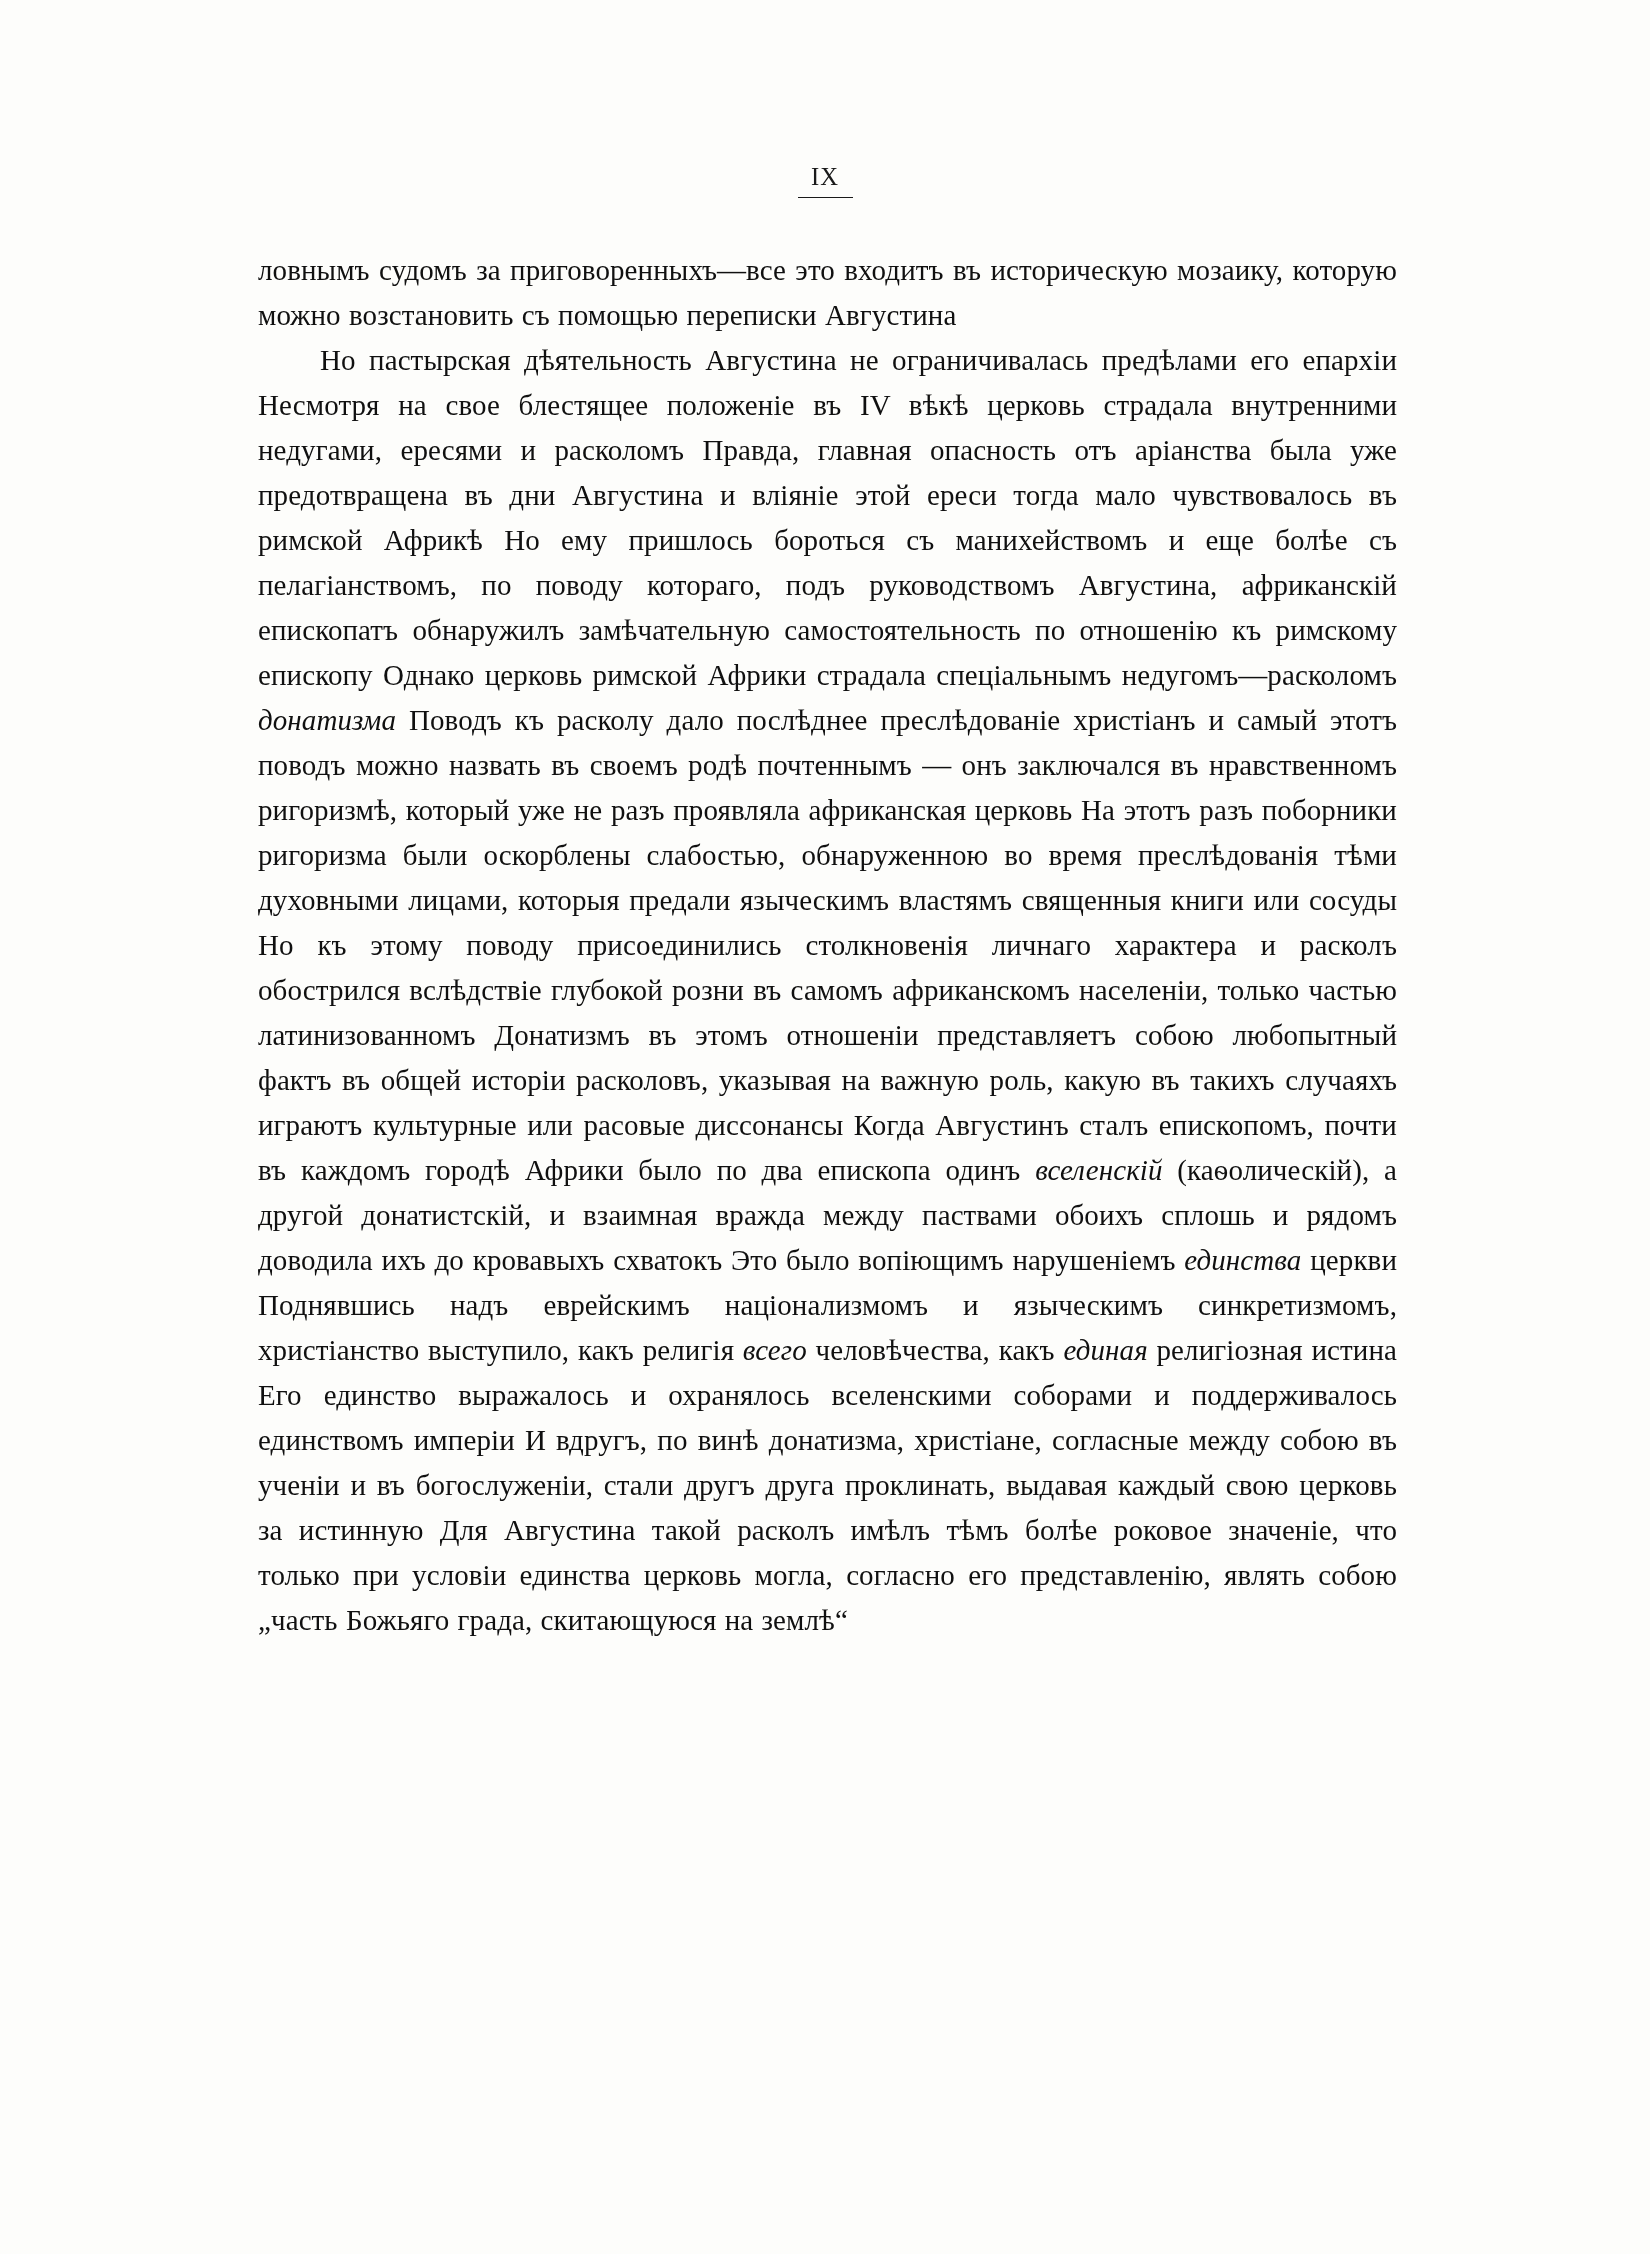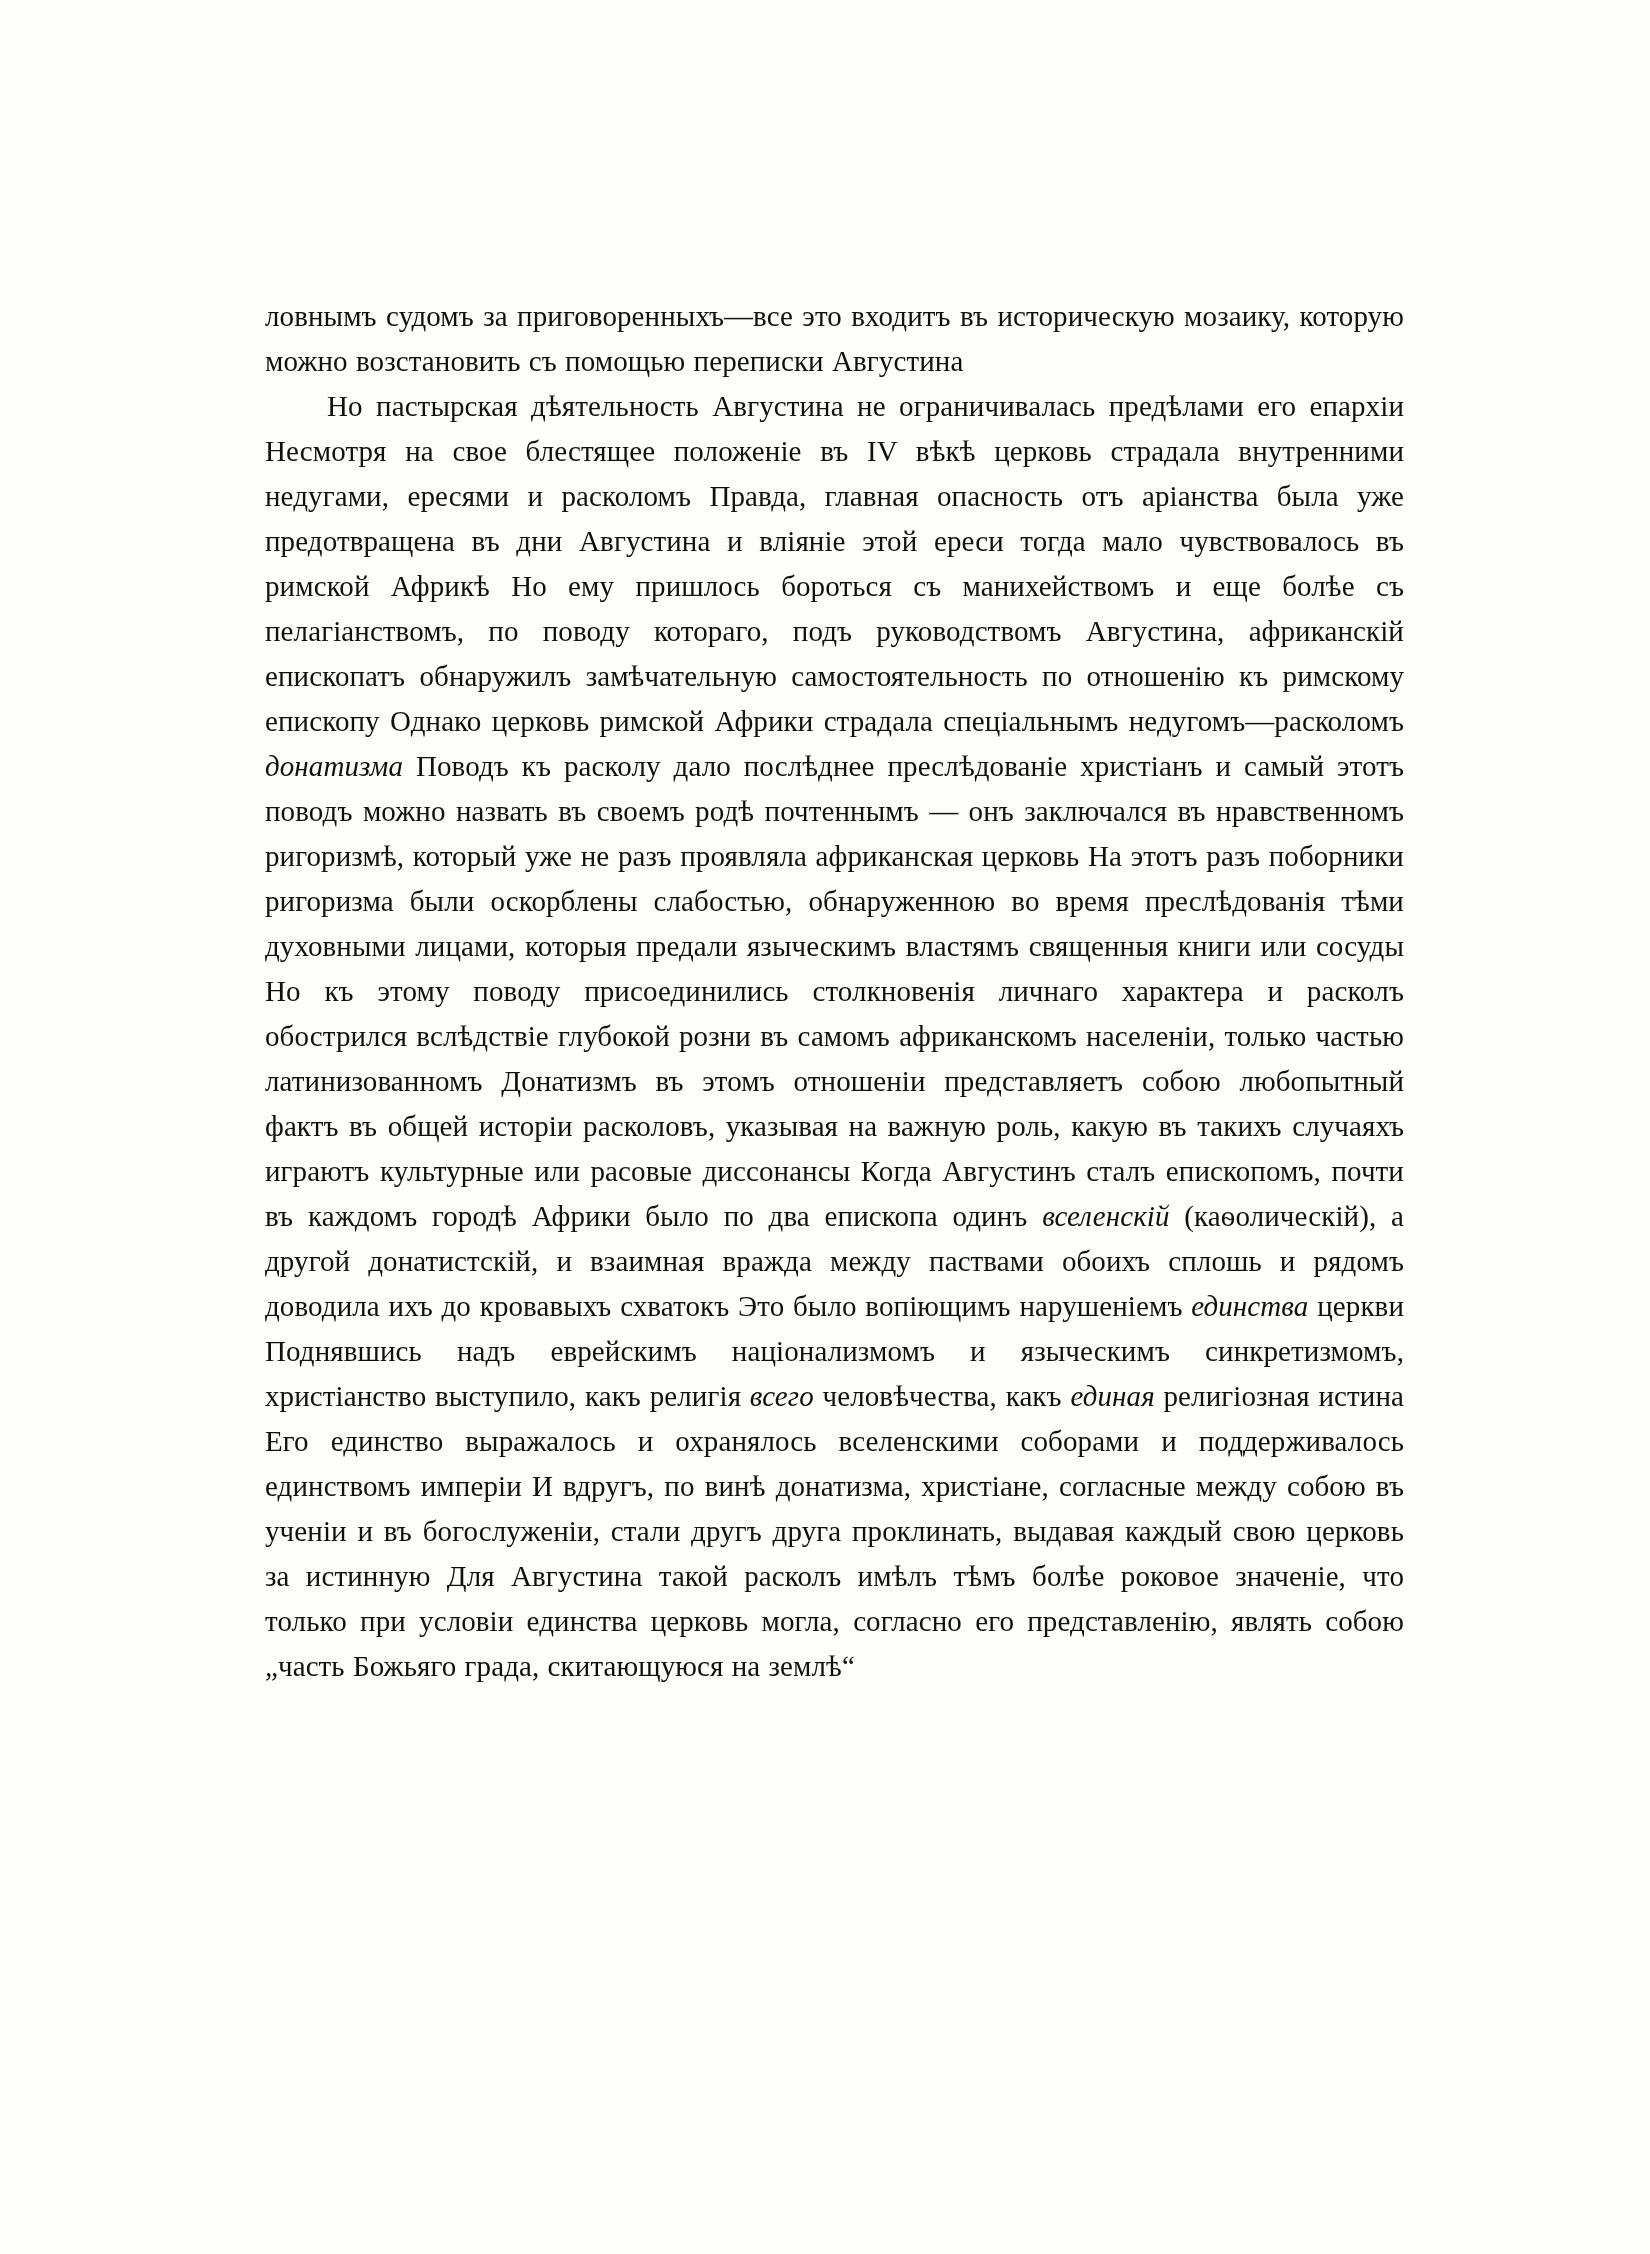--- a/index.html
+++ b/index.html
@@ -36,23 +36,22 @@
     font-size: 24.6px;
     letter-spacing: 0.9px;
     color: #1a1a1a;
     padding-bottom: 5.7px;
     border-bottom: 1.9px solid #1a1a1a;
     min-width: 55px;
   }
   .text-block {
     position: absolute;
     top: 248px;
-    left: 265px;
+    left: 258px;
     width: 1139px;
-    margin-top: 46px;
   }
   .para {
     margin: 0;
     font-size: 29px;
     line-height: 45px;
     text-align: justify;
     text-justify: inter-word;
     color: #101010;
     letter-spacing: 0.1px;
     word-spacing: 0.9px;
@@ -68,20 +67,23 @@
   
   .para:last-child {
     text-align: justify;
   }
 </style>
 </head>
 <body>
 
 <div class="page">
 
+  <div class="page-number-wrap">
+    <span class="page-number">IX</span>
+  </div>
 
   <div class="text-block">
     <p class="para">ловнымъ судомъ за приговоренныхъ—все это входитъ въ историческую мозаику, которую можно возстановить  съ помощью переписки Августина</p>
     <p class="para indent">Но пастырская дѣятельность Августина не ограничивалась предѣлами его епархiи  Несмотря на свое блестящее положенiе въ IV вѣкѣ церковь страдала внутренними недугами, ересями и расколомъ  Правда, главная опасность отъ арiанства была уже предотвращена въ дни Августина и влiянiе этой ереси тогда мало чувствовалось въ римской Африкѣ  Но ему пришлось бороться съ манихействомъ и еще болѣе съ пелагiанствомъ, по поводу котораго, подъ руководствомъ Августина, африканскiй епископатъ обнаружилъ замѣчательную самостоятельность по отношенiю къ римскому епископу  Однако церковь римской Африки страдала спецiальнымъ недугомъ—расколомъ <i>донатизма</i>  Поводъ къ расколу дало послѣднее преслѣдованiе христiанъ и самый этотъ поводъ можно назвать въ своемъ родѣ почтеннымъ — онъ заключался въ нравственномъ ригоризмѣ, который уже не разъ проявляла африканская церковь  На этотъ разъ поборники ригоризма были оскорблены слабостью, обнаруженною во время преслѣдованiя тѣми духовными лицами, которыя предали языческимъ властямъ священныя книги или сосуды  Но къ этому поводу присоединились столкновенiя личнаго характера и расколъ обострился вслѣдствiе глубокой розни въ самомъ африканскомъ населенiи, только частью латинизованномъ  Донатизмъ въ этомъ отношенiи представляетъ собою любопытный фактъ въ общей исторiи расколовъ, указывая на важную роль, какую въ такихъ случаяхъ играютъ культурные или расовые диссонансы  Когда Августинъ сталъ епископомъ, почти въ каждомъ городѣ Африки было по два епископа  одинъ <i>вселенскiй</i> (каѳолическiй), а другой донатистскiй, и взаимная вражда между паствами обоихъ сплошь и рядомъ доводила ихъ до кровавыхъ схватокъ  Это было вопiющимъ нарушенiемъ <i>единства</i> церкви  Поднявшись надъ еврейскимъ нацiонализмомъ и языческимъ синкретизмомъ, христiанство выступило, какъ религiя <i>всего</i> человѣчества, какъ <i>единая</i> религiозная истина  Его единство выражалось и охранялось вселенскими соборами и поддерживалось единствомъ имперiи  И вдругъ, по винѣ донатизма, христiане, согласные между собою въ ученiи и въ богослуженiи, стали другъ друга проклинать, выдавая каждый свою церковь за истинную  Для Августина такой расколъ имѣлъ тѣмъ болѣе роковое значенiе, что только при условiи единства церковь могла, согласно его представленiю, являть собою „часть Божьяго града, скитающуюся на землѣ“</p>
   </div>
 
 </div>
 
 
 </body></html>

